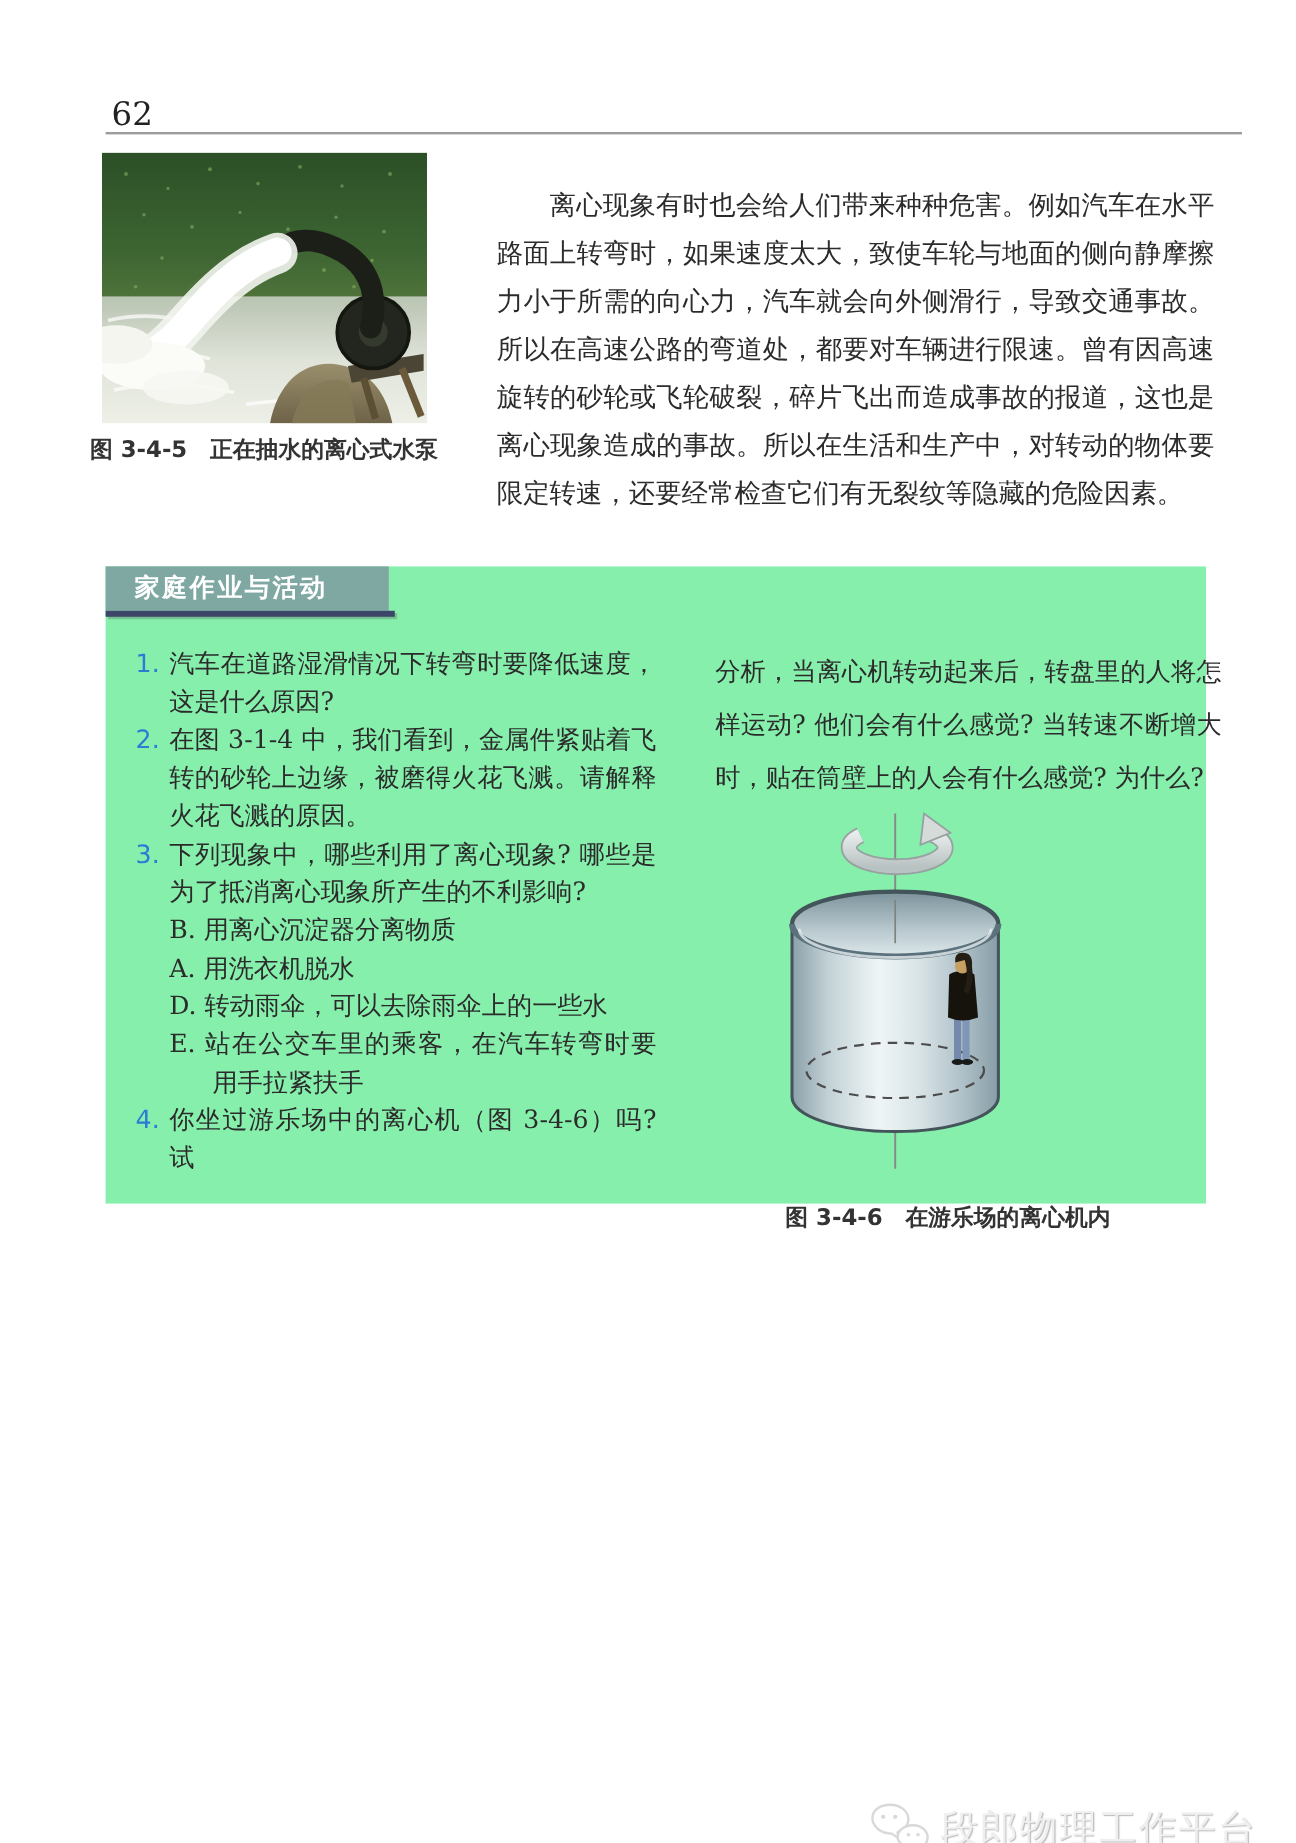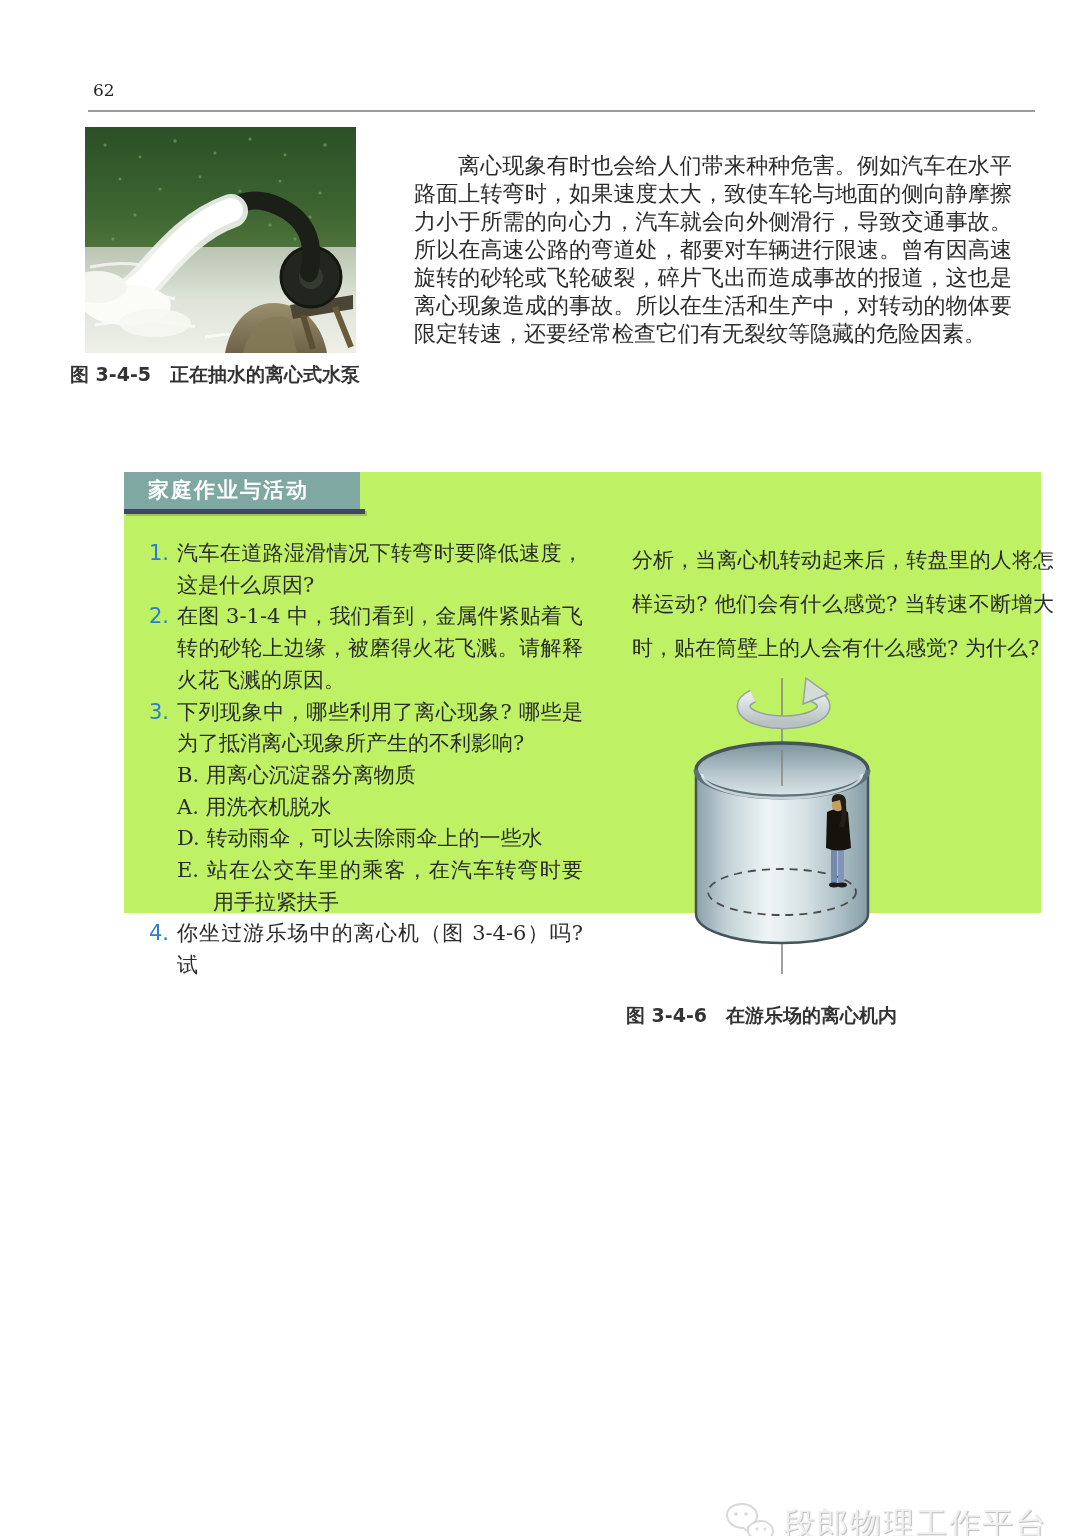--- a/index.html
+++ b/index.html
@@ -2,46 +2,45 @@
 <html><head>
 <meta charset="utf-8">
 <style>
   html,body{margin:0;padding:0;}
   body{
     width:1080px;height:1536px;position:relative;background:#ffffff;
     font-family:"DejaVu Serif","Liberation Serif",serif;
     color:#2b2b2b;overflow:hidden;
   }
   .page-number{
-    position:absolute;left:93px;top:80px;font-size:17px;color:#222;
+    position:absolute;left:93px;top:80px;font-size:27px;color:#222;
     font-family:"DejaVu Serif",serif;
   }
   .header-rule{
     position:absolute;left:88px;top:110px;width:947px;height:2px;background:#9c9c9c;
   }
   
   .photo{
     position:absolute;left:85px;top:127px;width:271px;height:226px;overflow:hidden;
   }
   .caption{
     font-family:"DejaVu Sans","Liberation Sans",sans-serif;
-    font-weight:bold;font-size:19px;color:#333;text-align:left;
+    font-weight:bold;font-size:19px;color:#333;text-align:center;
   }
   .caption-345{position:absolute;left:70px;top:362px;width:300px;}
   
   .intro{
     position:absolute;left:414px;top:152px;width:598px;
-    font-size:22px;line-height:28px;text-align:justify;text-indent:2em;
+    font-size:22px;line-height:40px;text-align:justify;text-indent:2em;
     color:#2b2b2b;
   }
   
   .hw-box{
-    position:absolute;left:88px;top:472px;width:917px;height:441px;
-    background:#bef264;
-    margin-left:36px;
+    position:absolute;left:88px;top:472px;width:917px;height:531px;
+    background:#86efac;
   }
   .hw-tab{
     position:absolute;left:0;top:0;width:212px;height:37px;
     background:#7fa8a2;color:#ffffff;
     font-family:"DejaVu Sans","Liberation Sans",sans-serif;
     font-weight:bold;font-size:21px;line-height:37px;padding-left:24px;
     letter-spacing:2px;
   }
   .hw-tab-underline{
     position:absolute;left:0;top:37px;width:241px;height:5px;

